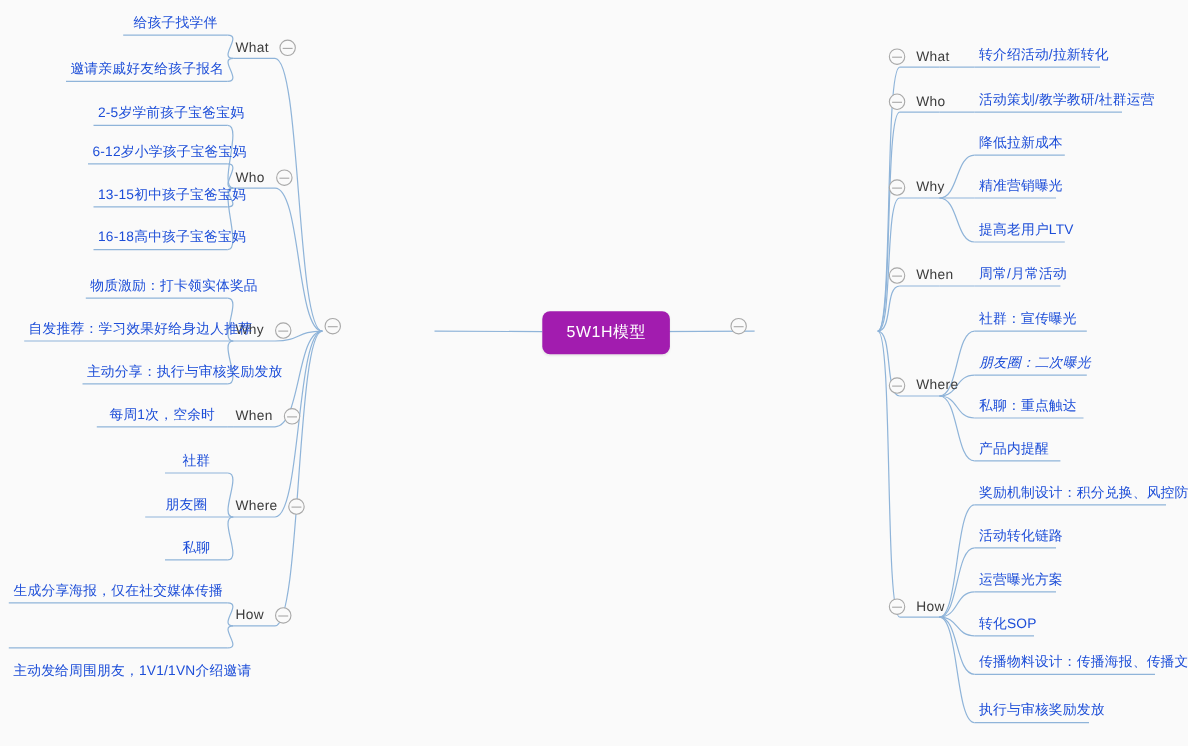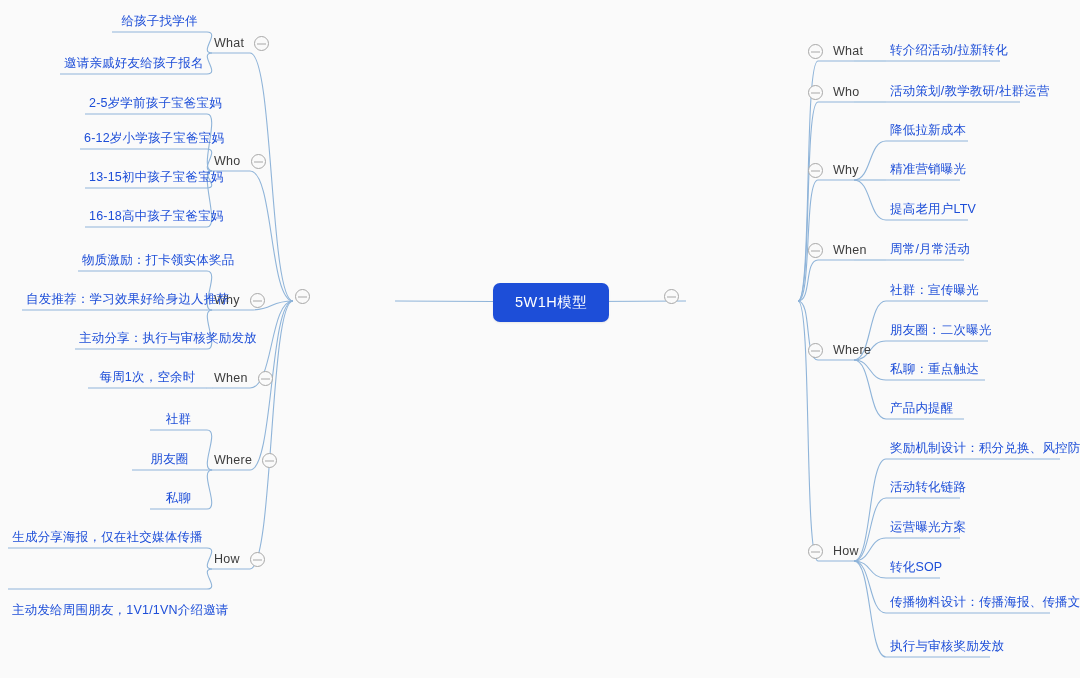--- a/index.html
+++ b/index.html
@@ -90,21 +90,21 @@
     padding: 5px 11px 6px;
     font-size: 12.5px;
     color: #3c3c3c;
     white-space: nowrap;
     line-height: 1;
   }
 
   
   .root {
     position: absolute;
-    background: #1d4ed8;
+    background: #a21caf;
     border-radius: 7px;
     color: #ffffff;
     font-size: 14.5px;
     padding: 12px 22px;
     white-space: nowrap;
     line-height: 1;
     letter-spacing: .5px;
     box-shadow: 0 1px 2px rgba(0,0,0,.08);
   }
 </style>
@@ -269,21 +269,21 @@
       <div class="branch" style="top: 243px; left: 808px;">
         <span class="toggle"></span>
         <span class="blabel">When</span>
       </div>
       <div class="leaf r" style="top: 255px; left: 890px; text-align: left;">周常/月常活动</div>
       <div class="branch" style="top: 343px; left: 808px;">
         <span class="toggle"></span>
         <span class="blabel">Where</span>
       </div>
       <div class="leaf r" style="top: 296px; left: 890px; text-align: left;">社群：宣传曝光</div>
-      <div class="leaf r" style="top: 336px; left: 890px; text-align: left;">朋友圈：二次曝光</div>
+      <div class="leaf r" style="top: 336px; left: 890px; text-align: left; font-style: italic;">朋友圈：二次曝光</div>
       <div class="leaf r" style="top: 375px; left: 890px; text-align: left;">私聊：重点触达</div>
       <div class="leaf r" style="top: 414px; left: 890px; text-align: left;">产品内提醒</div>
       <div class="branch" style="top: 544px; left: 808px;">
         <span class="toggle"></span>
         <span class="blabel">How</span>
       </div>
       <div class="leaf r" style="top: 454px; left: 890px; text-align: left;">奖励机制设计：积分兑换、风控防作弊</div>
       <div class="leaf r" style="top: 493px; left: 890px; text-align: left;">活动转化链路</div>
       <div class="leaf r" style="top: 533px; left: 890px; text-align: left;">运营曝光方案</div>
       <div class="leaf r" style="top: 573px; left: 890px; text-align: left;">转化SOP</div>

